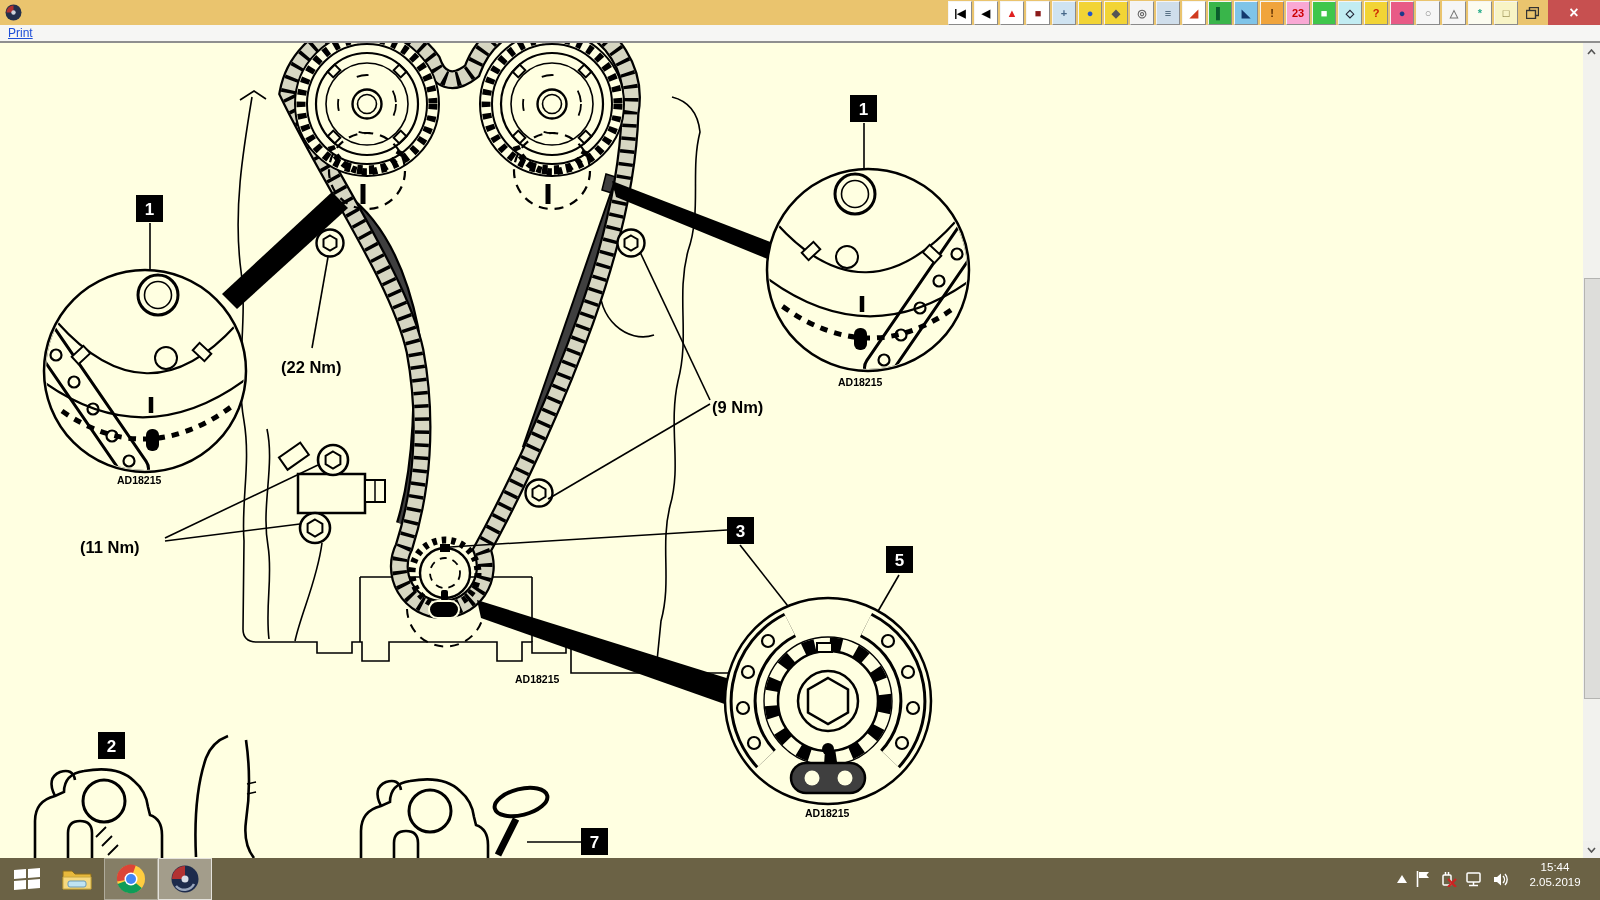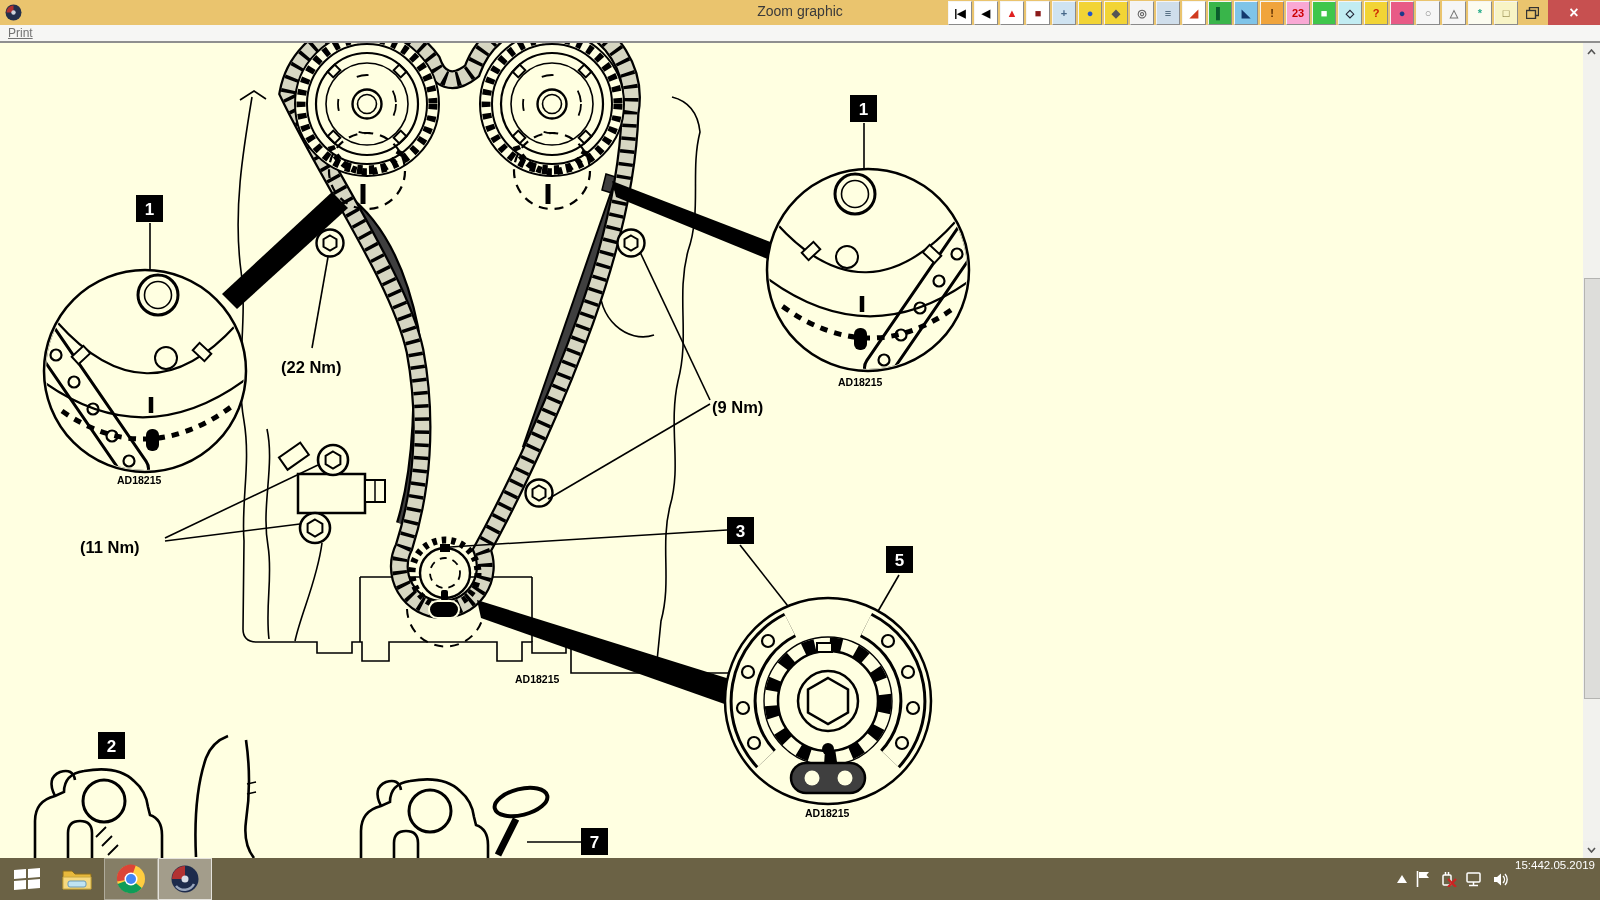--- a/index.html
+++ b/index.html
@@ -11,21 +11,21 @@
   .app-ico{position:absolute;left:5px;top:4px;width:17px;height:17px;}
   .title-text{position:absolute;left:0;right:0;top:3px;text-align:center;font-size:14px;color:#3a3a3a;}
   .tb-icons{position:absolute;left:948px;top:1px;height:24px;display:flex;}
   .tbi{width:22px;height:22px;margin-right:2px;border:1px solid #8a8a8a;border-top-color:#f5f5f5;border-left-color:#f5f5f5;
        display:inline-flex;align-items:center;justify-content:center;font-size:11px;font-weight:bold;line-height:1;cursor:default;}
   .win-restore{position:absolute;left:1522px;top:3px;width:20px;height:19px;display:flex;align-items:center;justify-content:center;}
   .win-close{position:absolute;left:1548px;top:0;width:52px;height:25px;background:#C75050;color:#fff;display:flex;align-items:center;justify-content:center;font-size:16px;font-weight:bold;}
 
   
   .menubar{position:absolute;left:0;top:25px;width:1600px;height:16px;background:#F6F6F4;display:flex;align-items:center;}
-  .menu-item{padding:0 8px;font-size:12px;color:#737373;text-decoration:underline;}
+  .menu-item{padding:0 8px;font-size:12px;color:#1d4ed8;text-decoration:underline;}
   .menu-divider{position:absolute;left:0;top:41px;width:1600px;height:2px;background:#8f8f8f;border-bottom:1px solid #fdfdfd;}
 
   
   .content{position:absolute;left:0;top:43px;width:1583px;height:815px;background:#FFFFE1;}
   .content svg{display:block;}
 
   
   .vscroll{position:absolute;left:1583px;top:43px;width:17px;height:815px;background:#F2F2EE;}
   .vs-btn{position:absolute;left:0;width:17px;height:17px;background:#F0F0ED;display:flex;align-items:center;justify-content:center;}
   .vs-up{top:0;} .vs-down{bottom:0;}
@@ -34,34 +34,33 @@
   
   .taskbar{position:absolute;left:0;top:858px;width:1600px;height:42px;background:#6B6245;display:flex;align-items:center;}
   .tk-btn{height:42px;display:flex;align-items:center;justify-content:center;}
   .tk-start{width:46px;margin-left:4px;}
   .tk-app{width:54px;}
   .tk-app.lit{background:rgba(255,255,255,0.18);box-shadow:inset 0 0 0 1px rgba(255,255,255,0.35);}
   .tk-app.active{background:rgba(255,255,255,0.38);box-shadow:inset 0 0 0 1px rgba(255,255,255,0.7);}
   .win-logo{display:grid;grid-template-columns:12px 12px;grid-template-rows:9px 9px;gap:2px;transform:skewY(-4deg);}
   .win-logo span{background:#fff;}
   .tray{position:absolute;right:90px;top:0;height:42px;display:flex;align-items:center;gap:9px;}
-  .clock{position:absolute;right:4px;top:0;height:34px;width:82px;color:#fff;font-size:11.5px;text-align:center;display:flex;flex-direction:row;justify-content:center;line-height:1.3;}
+  .clock{position:absolute;right:4px;top:0;height:34px;width:82px;color:#fff;font-size:11.5px;text-align:center;display:flex;flex-direction:column;justify-content:center;line-height:1.3;}
 </style>
 </head>
 <body>
 
 <div class="screen">
 
   <div class="titlebar">
     <svg class="app-ico" viewBox="0 0 17 17">
       <circle cx="8.5" cy="8.5" r="8" fill="#24304c"></circle>
       <path d="M1.5,8.5 A7,7 0 0 1 8.5,1.5 L8.5,8.5 Z" fill="#b03030"></path>
       <circle cx="8.5" cy="8.5" r="2.2" fill="#cfd4dd"></circle>
     </svg>
-    <div class="title-text">Zoom graphic</div>
     <div class="tb-icons">
         <span class="tbi" style="background: rgb(255, 255, 255); color: rgb(0, 0, 0);">|◀</span>
         <span class="tbi" style="background: rgb(255, 255, 255); color: rgb(0, 0, 0);">◀</span>
         <span class="tbi" style="background: rgb(255, 255, 255); color: rgb(224, 32, 32);">▲</span>
         <span class="tbi" style="background: rgb(255, 255, 255); color: rgb(139, 26, 26);">■</span>
         <span class="tbi" style="background: rgb(207, 227, 241); color: rgb(68, 102, 136);">+</span>
         <span class="tbi" style="background: rgb(242, 212, 53); color: rgb(34, 85, 204);">●</span>
         <span class="tbi" style="background: rgb(242, 212, 53); color: rgb(85, 85, 85);">◆</span>
         <span class="tbi" style="background: rgb(243, 243, 243); color: rgb(102, 102, 102);">◎</span>
         <span class="tbi" style="background: rgb(207, 222, 235); color: rgb(51, 79, 102);">≡</span>

